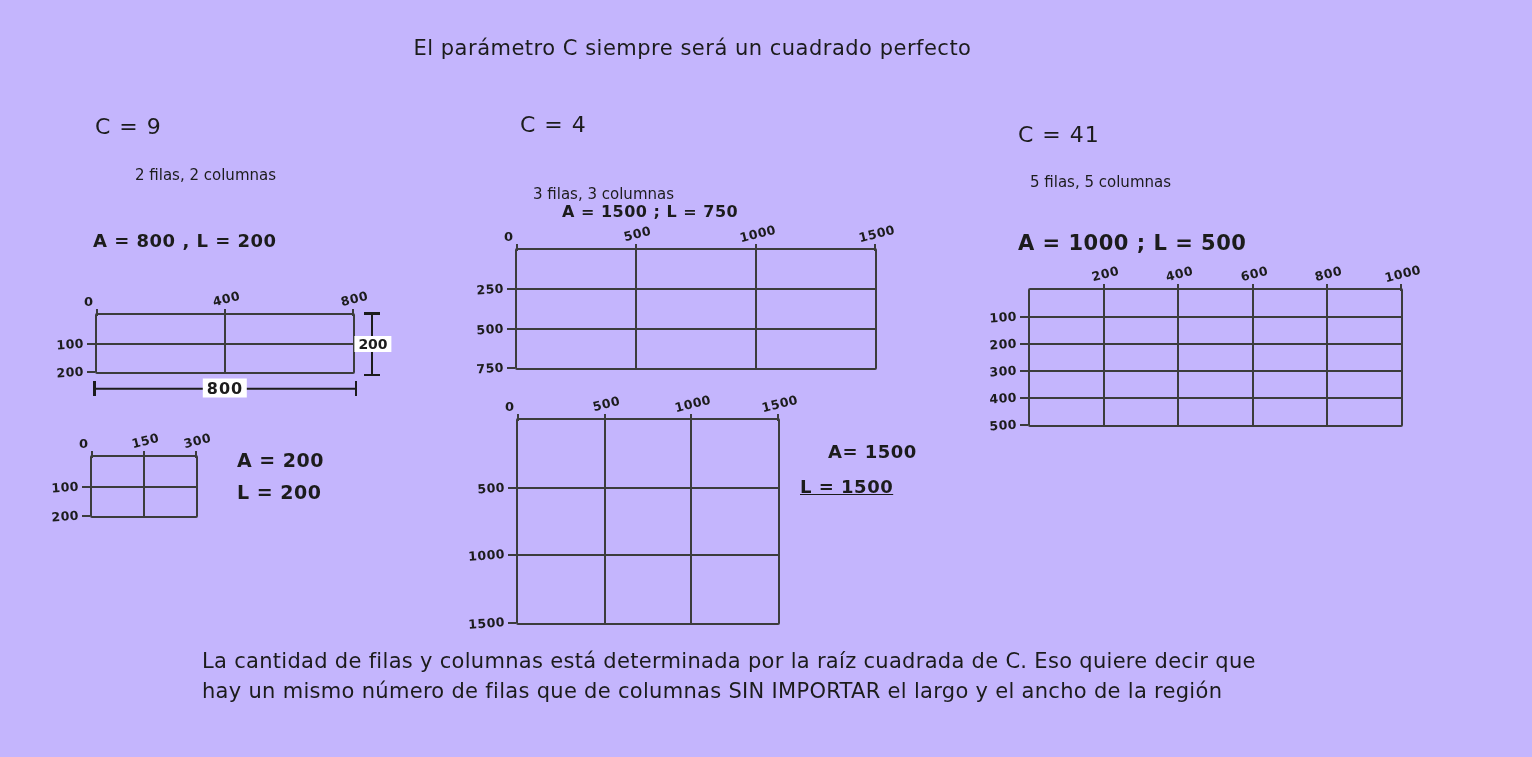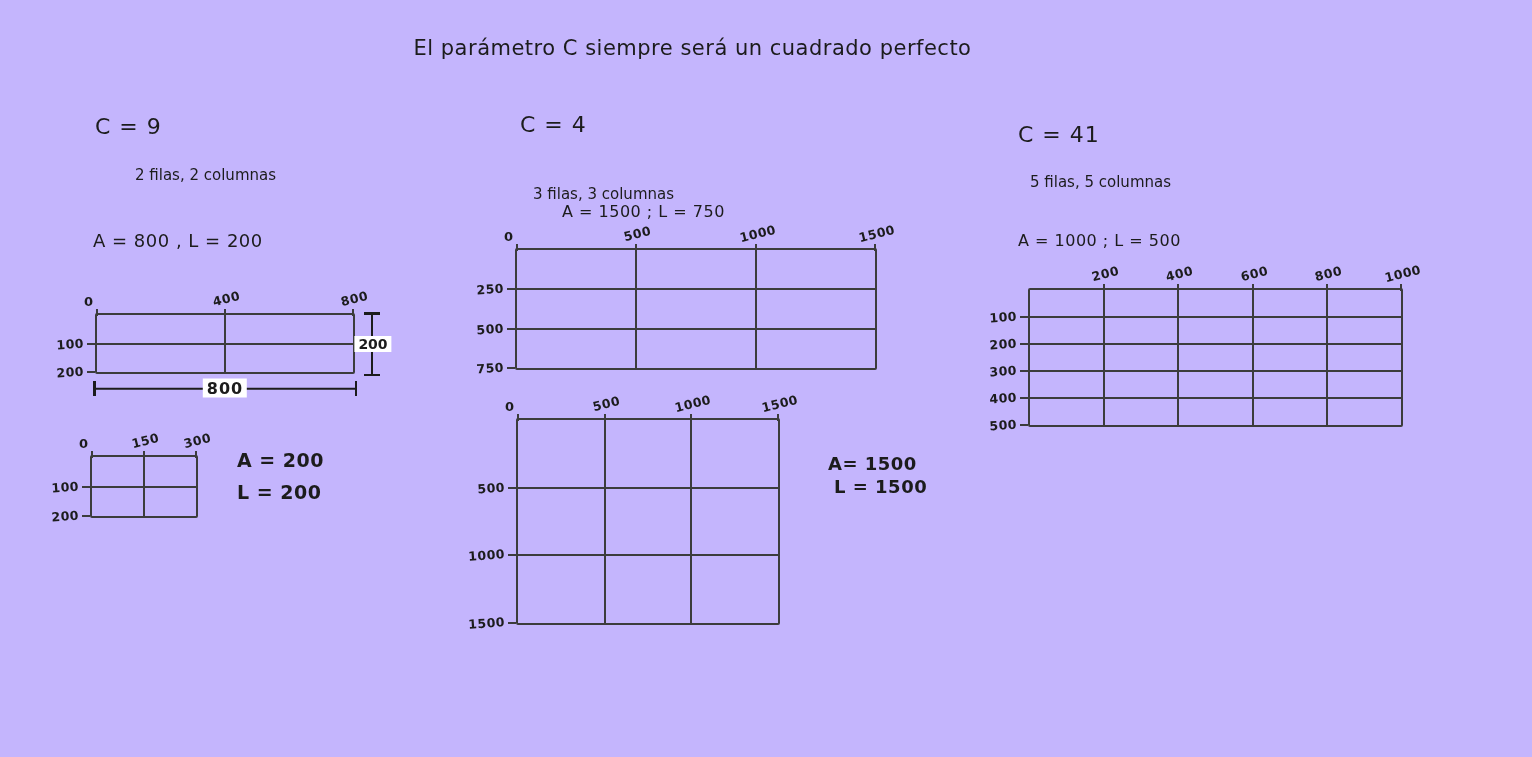--- a/index.html
+++ b/index.html
@@ -4,21 +4,21 @@
 <style>
   html,body{margin:0;padding:0;background:#fff;}
   #canvas{
     position:relative;width:1532px;height:757px;background:#c4b5fd;overflow:hidden;
     font-family:"DejaVu Sans",sans-serif;color:#1c1c1c;
   }
   .abs{position:absolute;white-space:nowrap;}
   .title{left:0;top:36px;width:1385px;text-align:center;font-size:21px;letter-spacing:.5px;}
   .heading{font-size:22px;letter-spacing:1px;}
   .subheading{font-size:15px;}
-  .params{font-weight:400;font-size:18px;letter-spacing:.5px;}
+  .params{font-weight:700;font-size:18px;letter-spacing:.5px;}
   .sidetext{font-weight:700;font-size:19px;letter-spacing:.5px;}
   .footer{left:202px;top:646px;font-size:21px;line-height:30px;letter-spacing:.3px;}
 
   
   .grid{position:absolute;border:2px solid #3c3c3c;border-radius:2px;box-sizing:border-box;}
   .vline{position:absolute;top:0;bottom:0;width:2px;background:#3c3c3c;}
   .hline{position:absolute;left:0;right:0;height:2px;background:#3c3c3c;}
   .xstub{position:absolute;top:-6px;width:2px;height:7px;background:#3c3c3c;transform:translateX(-50%);}
   .ystub{position:absolute;left:-10px;width:8px;height:2px;background:#3c3c3c;transform:translateY(-50%);}
   .xtick{position:absolute;top:-24px;transform:translateX(-45%) rotate(-14deg);
@@ -41,22 +41,22 @@
   .dim .cap-v{position:absolute;top:0;bottom:0;width:2.5px;background:#1c1c1c;}
   .dim-label{position:absolute;background:#fff;font-weight:700;padding:0 4px;}
   #dim-height{left:364px;top:312px;width:16px;height:64px;}
   #dim-height .dim-label{left:9px;top:50%;transform:translate(-50%,-50%);font-size:14px;}
   #dim-width{left:93px;top:381px;width:264px;height:15px;}
   #dim-width .dim-label{left:50%;top:48%;transform:translate(-50%,-50%);font-size:16px;letter-spacing:1px;}
 
   #h-c4 {left:95px;  top:114px;}  #sub-c4 {left:135px; top:166px;}  #p-c4 {left:93px;  top:230px;}
   #small-a{left:237px;top:449px;} #small-l{left:237px;top:481px;}
   #h-c9 {left:520px; top:112px;}  #sub-c9 {left:533px; top:165px;margin-top:20px;}  #cap-c9{left:562px;top:202px;font-size:16px;}
-  #sq-a{left:828px;top:441px;font-size:18px;margin-top:12px;} #sq-l{left:834px;top:476px;font-size:18px;}
-  #h-c25{left:1018px;top:122px;}  #sub-c25{left:1030px;top:173px;}  #p-c25{left:1018px;top:231px;font-size:16px;}
+  #sq-a{left:828px;top:441px;font-size:18px;} #sq-l{left:800px;top:476px;font-size:18px;text-decoration:underline;}
+  #h-c25{left:1018px;top:122px;}  #sub-c25{left:1030px;top:173px;}  #p-c25{left:1018px;top:231px;font-size:21px;}
 </style>
 </head>
 <body>
 
 <div id="canvas">
 
   <div class="abs title">El parámetro C siempre será un cuadrado perfecto</div>
 
   <div class="abs heading" id="h-c4">C = 9</div>
   <div class="abs subheading" id="sub-c4">2 filas, 2 columnas</div>
@@ -183,14 +183,18 @@
       <div class="ystub" style="top: 40%;"></div>
       <div class="ytick" style="top: 40%;">200</div>
       <div class="ystub" style="top: 60%;"></div>
       <div class="ytick" style="top: 60%;">300</div>
       <div class="ystub" style="top: 80%;"></div>
       <div class="ytick" style="top: 80%;">400</div>
       <div class="ystub" style="top: 100%;"></div>
       <div class="ytick" style="top: 100%;">500</div>
     </div>
 
+  <div class="abs footer">
+    <div>La cantidad de filas y columnas está determinada por la raíz cuadrada de C. Eso quiere decir que</div>
+    <div>hay un mismo número de filas que de columnas SIN IMPORTAR el largo y el ancho de la región</div>
+  </div>
 
 </div>
 
 </body></html>

